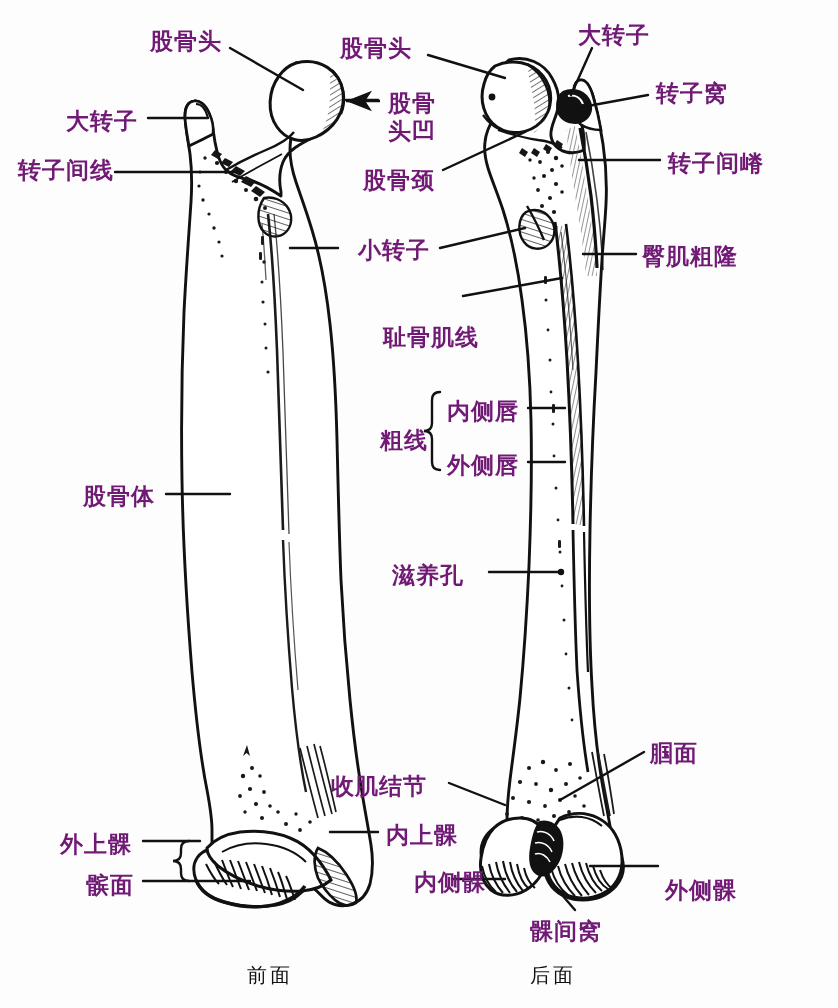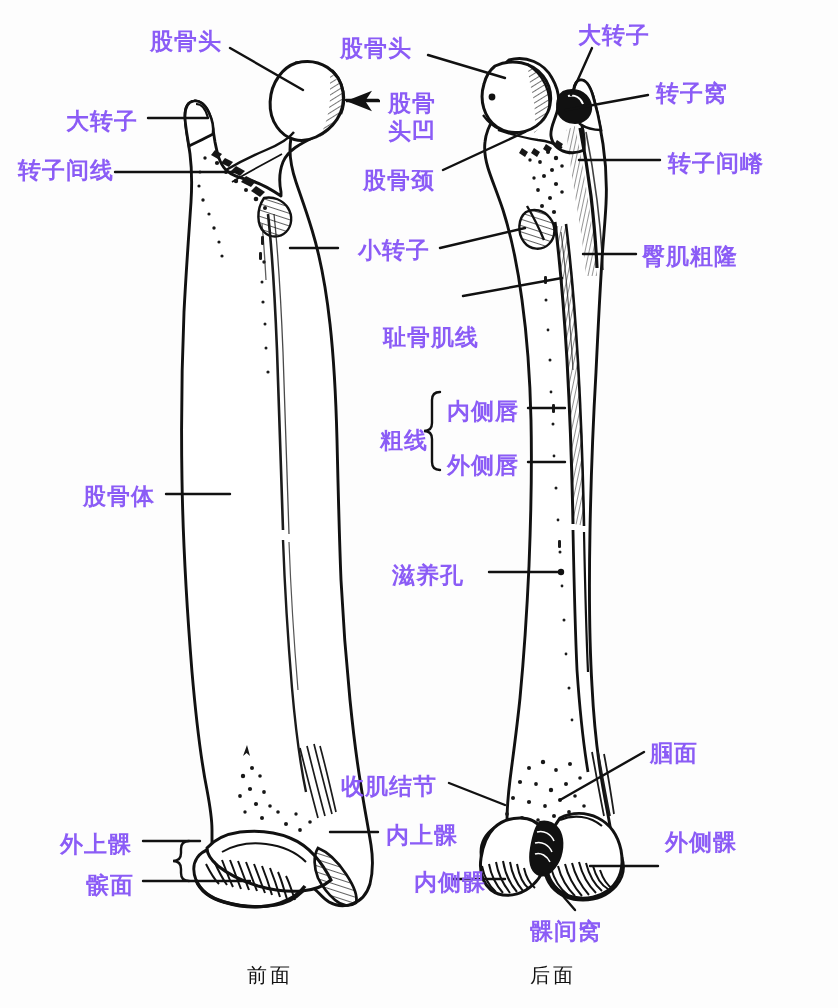--- a/index.html
+++ b/index.html
@@ -11,21 +11,21 @@
     position:relative;
   }
   #stage{position:absolute;inset:0;width:838px;height:1008px;}
   #svgroot{position:absolute;left:0;top:0;width:838px;height:1008px;}
 
   .lbl{
     position:absolute;
     font-family:"DejaVu Sans","Liberation Sans",sans-serif;
     font-size:23px;
     font-weight:700;
-    color:#8b5cf6;
+    color:#701a75;
     white-space:nowrap;
     letter-spacing:1px;
     line-height:1.18;
   }
   .caption{
     position:absolute;
     font-family:"DejaVu Sans","Liberation Sans",sans-serif;
     font-size:20px;
     font-weight:500;
     color:#111;
@@ -446,26 +446,26 @@
       <div class="lbl" style="left: 668px; top: 150px;">转子间嵴</div>
       <div class="lbl" style="left: 358px; top: 237px;">小转子</div>
       <div class="lbl" style="left: 642px; top: 243px;">臀肌粗隆</div>
       <div class="lbl" style="left: 383px; top: 296px; margin-top: 28px;">耻骨肌线</div>
       <div class="lbl" style="left: 380px; top: 427px;">粗线</div>
       <div class="lbl" style="left: 447px; top: 398px;">内侧唇</div>
       <div class="lbl" style="left: 447px; top: 452px;">外侧唇</div>
       <div class="lbl" style="left: 83px; top: 483px;">股骨体</div>
       <div class="lbl" style="left: 392px; top: 562px; text-align: center;">滋养孔</div>
       <div class="lbl" style="left: 650px; top: 740px;">腘面</div>
-      <div class="lbl" style="left: 341px; top: 773px;">收肌结节</div>
+      <div class="lbl" style="left: 331px; top: 773px;">收肌结节</div>
       <div class="lbl" style="left: 386px; top: 822px;">内上髁</div>
       <div class="lbl" style="left: 60px; top: 831px;">外上髁</div>
       <div class="lbl" style="left: 86px; top: 872px;">髌面</div>
       <div class="lbl" style="left: 370px; top: 869px; padding-left: 44px;">内侧髁</div>
-      <div class="lbl" style="left: 665px; top: 829px;">外侧髁</div>
+      <div class="lbl" style="left: 665px; top: 877px;">外侧髁</div>
       <div class="lbl" style="left: 530px; top: 918px;">髁间窝</div>
     </div>
   <div id="captions">
       <div class="caption" style="left: 247px; top: 962px;">前面</div>
       <div class="caption" style="left: 530px; top: 962px;">后面</div>
     </div>
 
 </div>
 
 </body></html>

